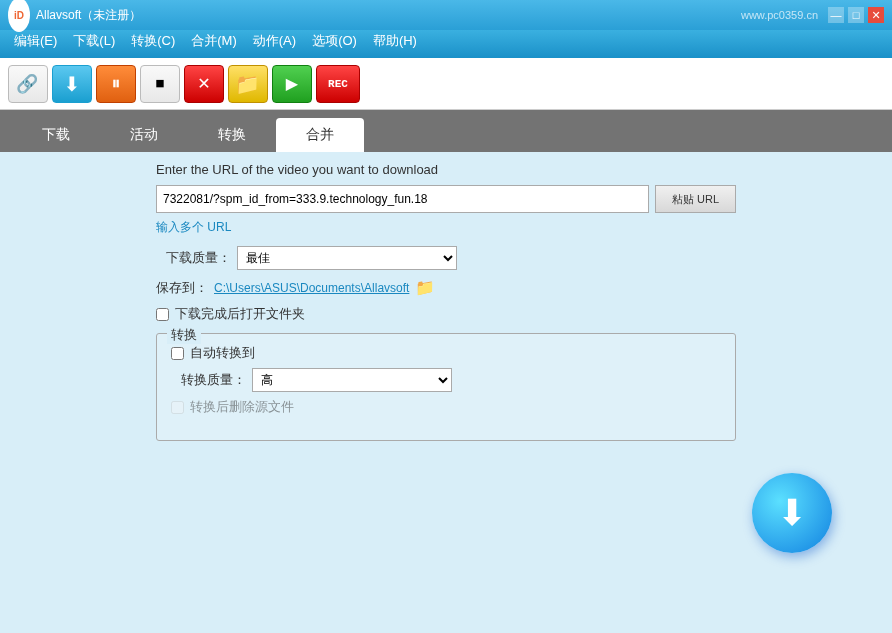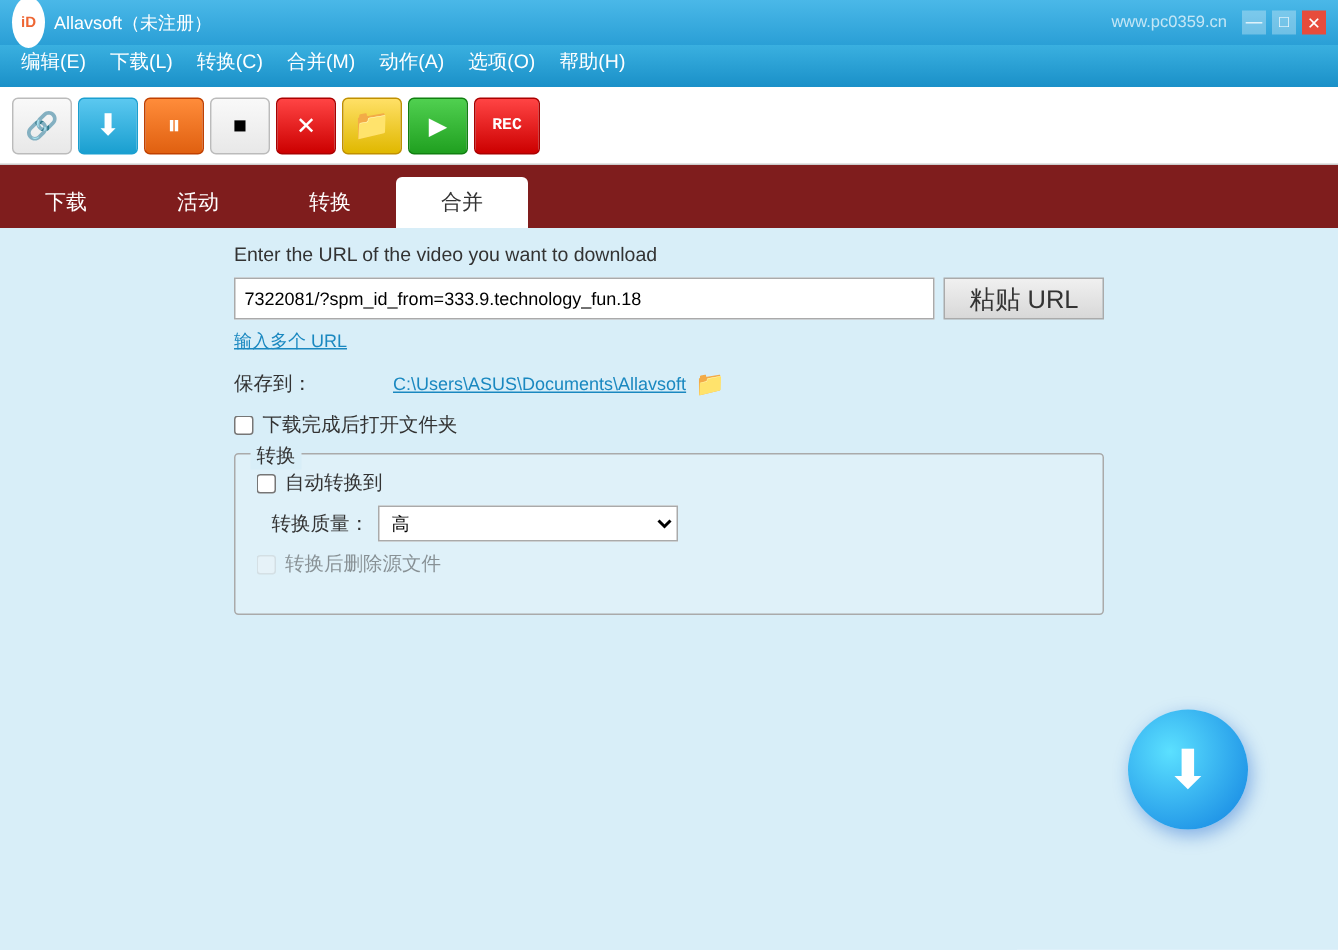--- a/index.html
+++ b/index.html
@@ -104,24 +104,24 @@
       color: white;
       font-size: 11px;
       font-weight: bold;
       width: 44px;
       font-family: Liberation Mono, monospace;
     }
 
     
     .tabs {
       height: 42px;
-      background: #7f1d1d;
+      background: #737373;
       display: flex;
       align-items: flex-end;
-      padding: 0 0;
+      padding: 0 12px;
     }
     .tab {
       padding: 8px 30px;
       cursor: pointer;
       color: white;
       font-size: 14px;
       border-radius: 4px 4px 0 0;
       background: transparent;
     }
     .tab.active {
@@ -150,29 +150,28 @@
       padding: 0 6px;
       font-size: 12px;
       background: white;
     }
     .paste-btn {
       height: 28px;
       padding: 0 16px;
       background: linear-gradient(to bottom, #f0f0f0, #d8d8d8);
       border: 1px solid #aaa;
       cursor: pointer;
-      font-size: 17px;
+      font-size: 11px;
       color: #333;
       white-space: nowrap;
     }
     .multi-url-link {
       color: #1a88c0;
       font-size: 12px;
       cursor: pointer;
-      text-decoration: underline;
       display: block;
       margin-bottom: 10px;
     }
     .form-row {
       display: flex;
       align-items: center;
       margin-bottom: 8px;
     }
     .form-label {
       width: 75px;
@@ -197,21 +196,20 @@
     .save-path-label {
       color: #333;
       font-size: 13px;
       margin-right: 6px;
     }
     .save-path-link {
       color: #1a88c0;
       font-size: 12px;
       text-decoration: underline;
       cursor: pointer;
-      margin-left: 48px;
     }
     .folder-icon-small {
       margin-left: 6px;
       font-size: 16px;
       color: #e0a000;
       cursor: pointer;
     }
     .checkbox-row {
       display: flex;
       align-items: center;
@@ -347,20 +345,26 @@
 
     <div class="url-label">Enter the URL of the video you want to download</div>
 
     <div class="url-row">
       <input class="url-input" type="text" value="7322081/?spm_id_from=333.9.technology_fun.18" style="">
       <button class="paste-btn">粘贴 URL</button>
     </div>
 
     <a class="multi-url-link">输入多个 URL</a>
 
+    <div class="form-row">
+      <span class="form-label">下载质量：</span>
+      <select class="form-select">
+        <option>最佳</option>
+      </select>
+    </div>
 
     <div class="save-path-row">
       <span class="save-path-label">保存到：</span>
       <a class="save-path-link">C:\Users\ASUS\Documents\Allavsoft</a>
       <span class="folder-icon-small">📁</span>
     </div>
 
     <div class="checkbox-row">
       <input type="checkbox" style="">
       <span class="checkbox-label">下载完成后打开文件夹</span>

